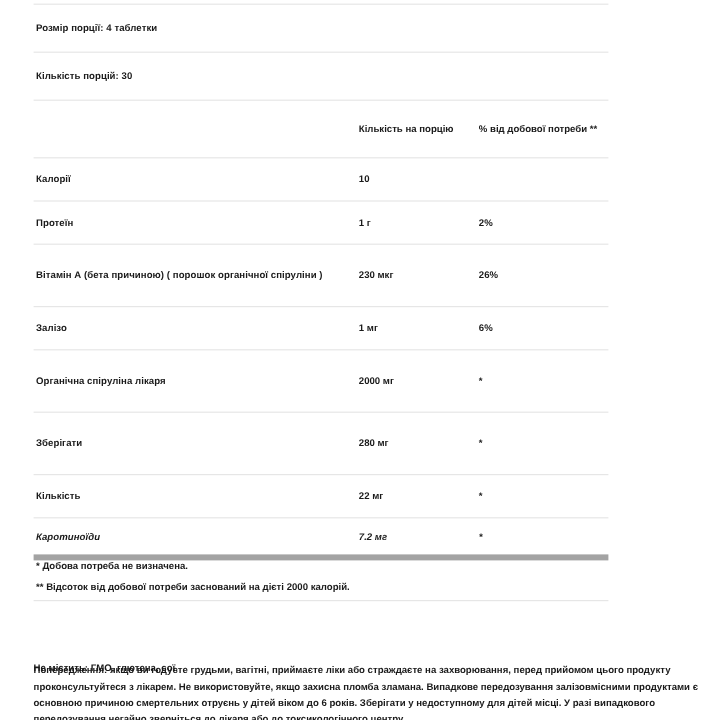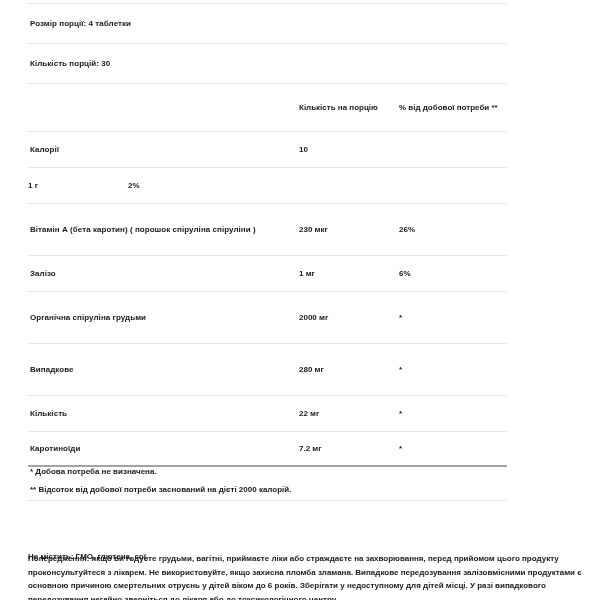--- a/index.html
+++ b/index.html
@@ -17,21 +17,21 @@
     position:absolute;
     left:28px; top:3px;
     width:479px;
   }
   .row{
     display:flex;
     align-items:center;
     border-top:1px solid #e6e6e6;
     box-sizing:border-box;
   }
-  .row:last-child{border-bottom:2px solid #a3a3a3;}
+  .row:last-child{border-bottom:5px solid #a3a3a3;font-style:italic;}
   .row .lbl{
     width:271px;
     padding-left:2px;
     font-size:8px;
     font-weight:bold;
     letter-spacing:0.05px;
     line-height:11px;
     box-sizing:border-box;
   }
   .row .amt{
@@ -109,44 +109,45 @@
       <div class="dv">% від добової потреби **</div>
     </div>
 
     <div class="row std">
       <div class="lbl">Калорії</div>
       <div class="amt">10</div>
       <div class="dv"></div>
     </div>
 
     <div class="row std">
+      <div class="lbl">Протеїн</div>
       <div class="amt">1 г</div>
       <div class="dv">2%</div>
     </div>
 
     <div class="row tall">
-      <div class="lbl">Вітамін А (бета каротин) ( порошок спіруліна спіруліни )</div>
+      <div class="lbl">Вітамін А (бета причиною) ( порошок органічної спіруліни )</div>
       <div class="amt">230 мкг</div>
       <div class="dv">26%</div>
     </div>
 
     <div class="row std">
       <div class="lbl">Залізо</div>
       <div class="amt">1 мг</div>
       <div class="dv">6%</div>
     </div>
 
     <div class="row tall">
-      <div class="lbl">Органічна спіруліна грудьми</div>
+      <div class="lbl">Органічна спіруліна лікаря</div>
       <div class="amt">2000 мг</div>
       <div class="dv star">*</div>
     </div>
 
     <div class="row tall">
-      <div class="lbl">Випадкове</div>
+      <div class="lbl">Зберігати</div>
       <div class="amt">280 мг</div>
       <div class="dv star">*</div>
     </div>
 
     <div class="row std">
       <div class="lbl">Кількість</div>
       <div class="amt">22 мг</div>
       <div class="dv star">*</div>
     </div>
 

